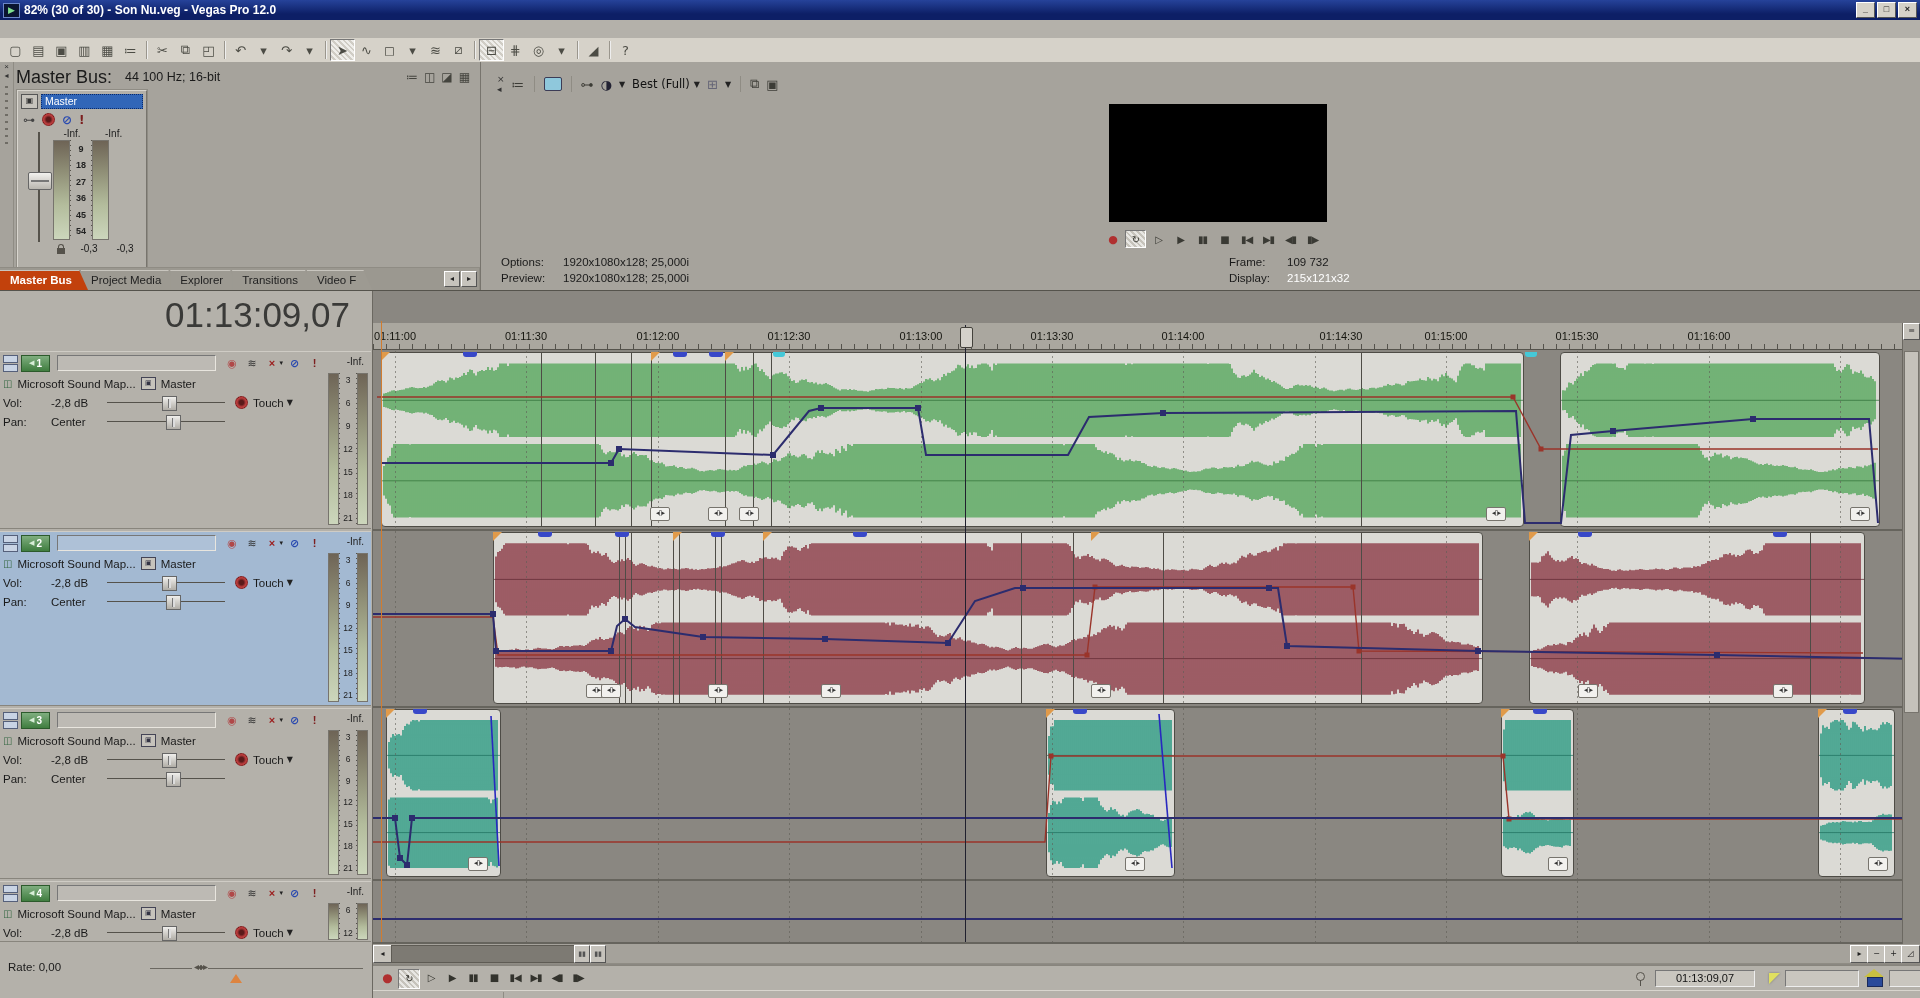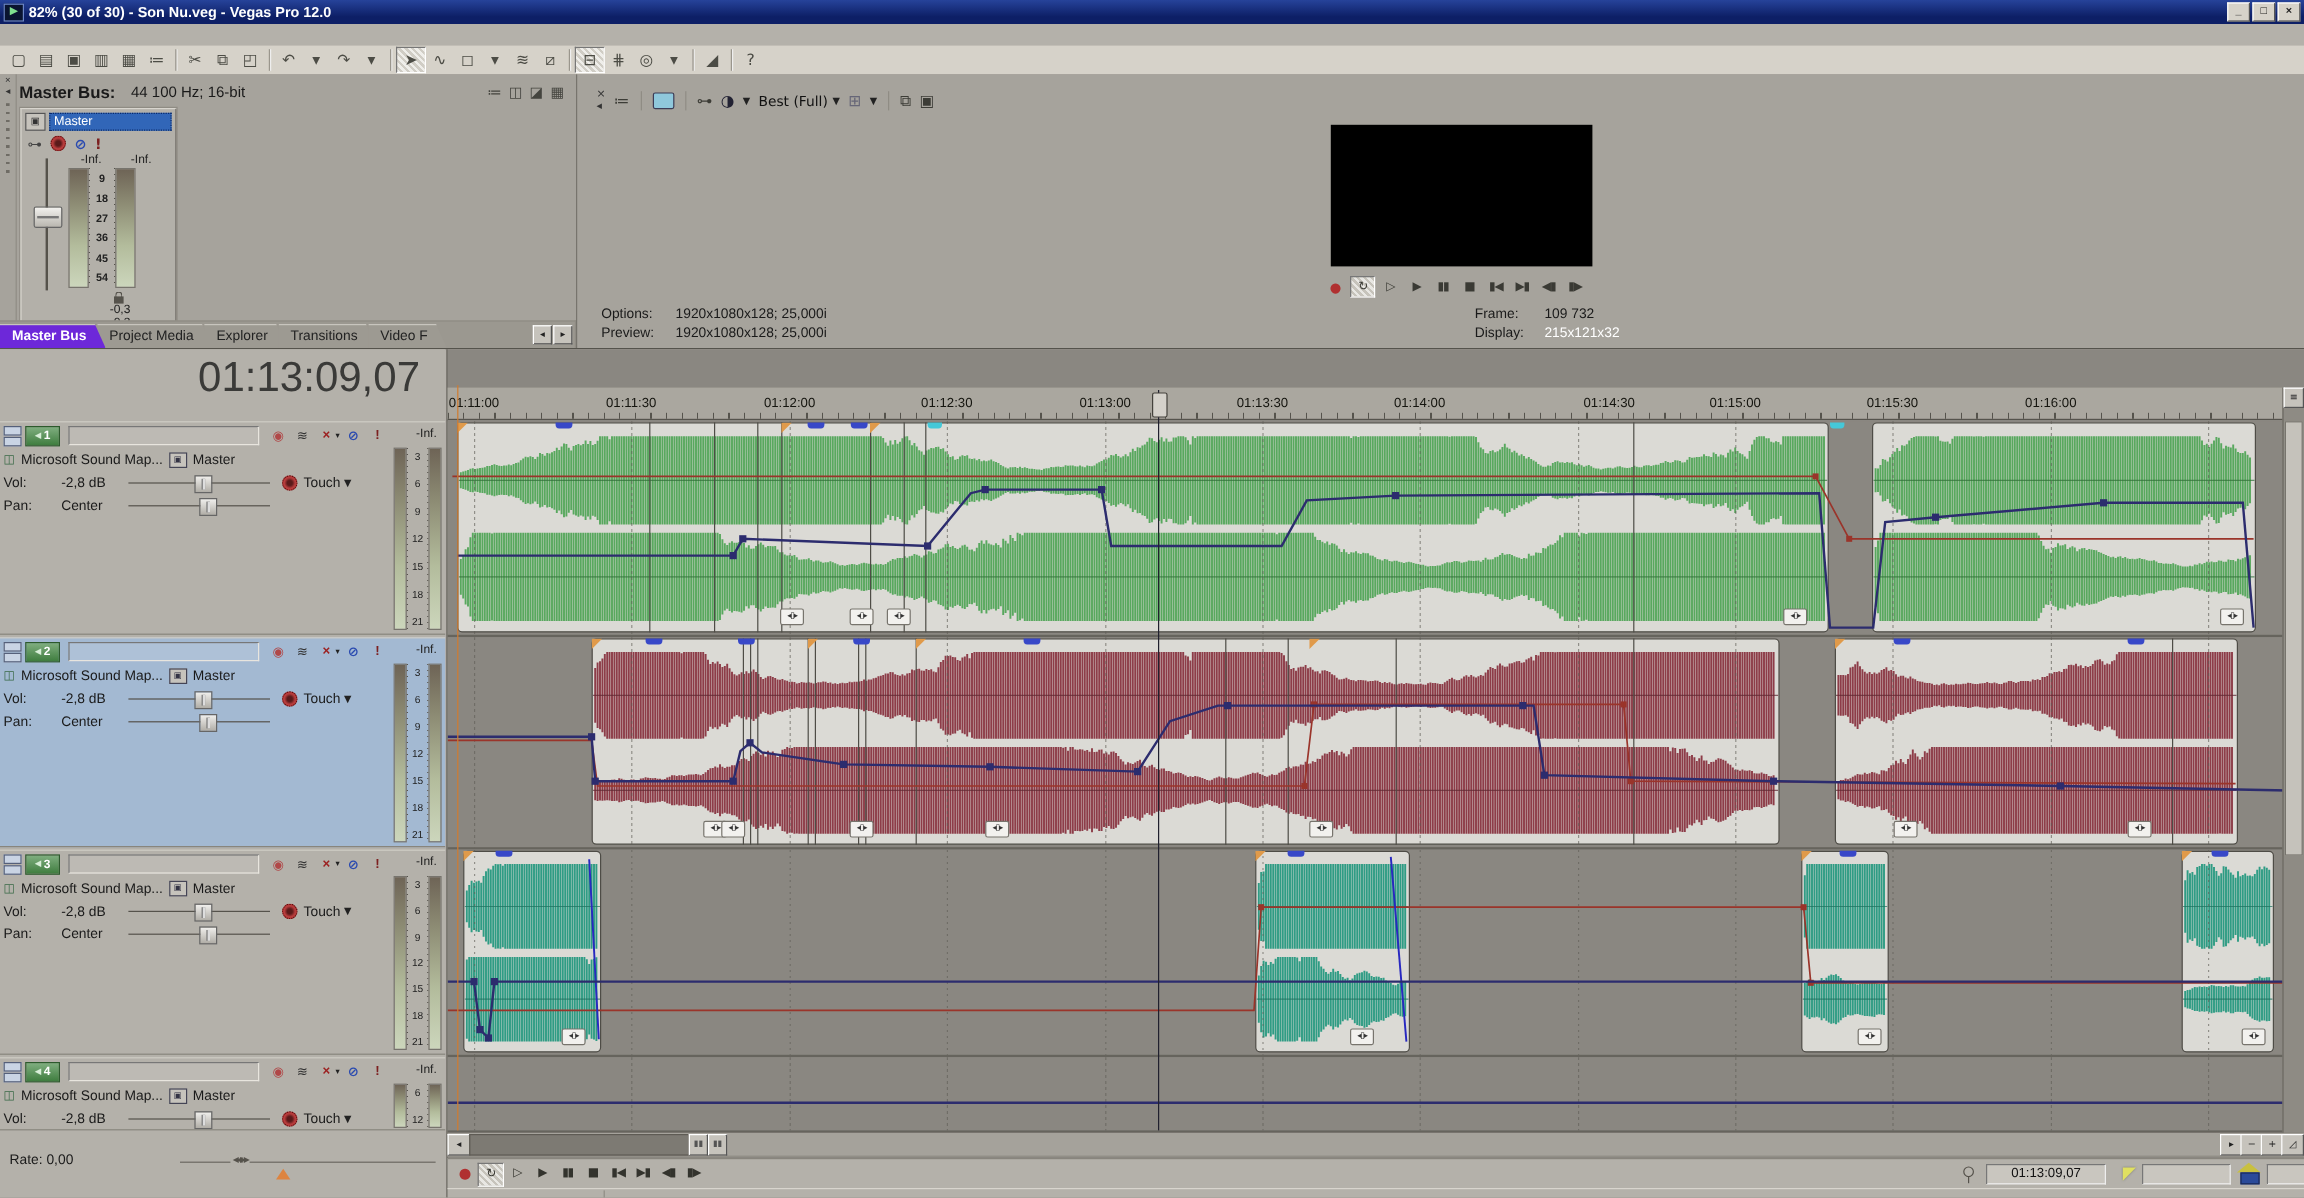--- a/index.html
+++ b/index.html
@@ -31,21 +31,21 @@
     border:1px solid;border-color:#777 #fff #fff #777;}
   .tsep{width:1px;height:18px;background:#9a968d;margin:0 4px;box-shadow:1px 0 0 #eee;}
 
   
   .topsec{position:absolute;top:62px;left:0;right:0;height:228px;background:#a6a39c;}
   .panel-edge{position:absolute;left:0;top:0;bottom:22px;width:13px;border-right:1px solid #8f8c84;
     font-size:8px;color:#333;text-align:center;}
   .panel-edge .dots{margin-top:6px;height:60px;background:repeating-linear-gradient(#6f6c65 0 2px,transparent 2px 7px);width:3px;margin-left:5px;}
   .master-panel{position:absolute;left:0;top:0;width:480px;height:228px;}
   .mb-header{position:absolute;left:16px;top:6px;right:10px;height:18px;display:flex;align-items:center;}
-  .mb-title{font-weight:bold;font-size:14px;}
+  .mb-title{font-weight:normal;font-size:18px;}
   .mb-sub{margin-left:13px;font-size:12.5px;}
   .mb-hicons{margin-left:auto;display:flex;gap:6px;color:#44443e;font-size:12px;}
   .mb-strip{position:absolute;left:17px;top:28px;width:122px;height:172px;background:#b3b0a9;
     border:1px solid;border-color:#d8d5ce #77746d #77746d #d8d5ce;box-shadow:0 0 0 1px #8f8c84;padding:3px;}
   .mb-row1{display:flex;align-items:center;gap:3px;}
   .mb-sqbtn{width:15px;height:13px;border:1px solid #555;background:#c6c3bc;font-size:8px;
     text-align:center;line-height:12px;color:#333;}
   .mb-name{flex:1;height:13px;background:#3166b8;border:1px dotted #0a2a6a;color:#fff;
     font-size:10.5px;padding:0 3px;line-height:13px;}
   .mb-row2{display:flex;gap:7px;margin:4px 0 2px 2px;align-items:center;height:13px;}
@@ -58,32 +58,32 @@
   .metergrp{flex:1;}
   .inf-row{display:flex;font-size:10px;color:#222;}
   .inf-row span:first-child{margin-left:2px;width:34px;text-align:center;}
   .inf-row span:last-child{margin-left:16px;}
   .bars{display:flex;height:100px;margin-top:1px;}
   .mbar{width:15px;background:linear-gradient(#6e6456,#8e8d75 30%,#b3bc9c 65%,#ccd6bc);border:1px solid #77746d;}
   .numcol{width:22px;display:flex;flex-direction:column;justify-content:space-between;
     font-size:9px;font-weight:bold;color:#222;text-align:center;padding:4px 0;
     background:repeating-linear-gradient(#55524b 0 1px,transparent 1px 5px) left/1px 100% no-repeat,
                repeating-linear-gradient(#55524b 0 1px,transparent 1px 5px) right/1px 100% no-repeat;}
-  .mb-bottom{display:flex;align-items:center;font-size:10px;margin-top:3px;flex-direction:column;}
+  .mb-bottom{display:flex;align-items:center;font-size:10px;margin-top:3px;}
   .locki{width:8px;height:6px;background:#55524b;position:relative;margin:4px 6px 0 4px;}
   .locki::before{content:"";position:absolute;left:1px;top:-4px;width:4px;height:4px;
     border:1px solid #55524b;border-bottom:none;border-radius:3px 3px 0 0;}
   .mb-val{width:36px;text-align:center;}
 
   .tabbar{position:absolute;left:0;bottom:0;width:479px;height:22px;background:#9b9890;
     display:flex;align-items:flex-end;border-top:1px solid #8f8c84;border-right:1px solid #8f8c84;}
   .tab{height:19px;line-height:19px;padding:0 16px 0 10px;background:#9d9a92;color:#222;
     clip-path:polygon(0 0,calc(100% - 9px) 0,100% 100%,0 100%);margin-right:-7px;font-size:11.5px;
     border-top:1px solid #c8c5be;}
-  .tab.active{background:#6d28d9;color:#fff;font-weight:bold;z-index:2;}
+  .tab.active{background:#c2410c;color:#fff;font-weight:bold;z-index:2;}
   .tabscroll{margin-left:auto;display:flex;gap:1px;padding:0 2px 3px 0;}
   .tabscroll div{width:14px;height:14px;background:#c6c3bc;border:1px solid;border-color:#fff #555 #555 #fff;
     font-size:8px;text-align:center;line-height:13px;color:#222;}
 
   .preview-panel{position:absolute;left:480px;top:0;right:0;height:228px;border-left:1px solid #77746d;}
   .pv-toolbar{position:absolute;left:16px;top:12px;display:flex;align-items:center;gap:7px;
     color:#3c3c36;font-size:13px;}
   .pv-sep{width:1px;height:16px;background:#8f8c84;margin:0 2px;}
   .pv-dd{font-size:11.5px;color:#111;display:flex;align-items:center;gap:4px;}
   .caret{font-size:8px;color:#222;}

